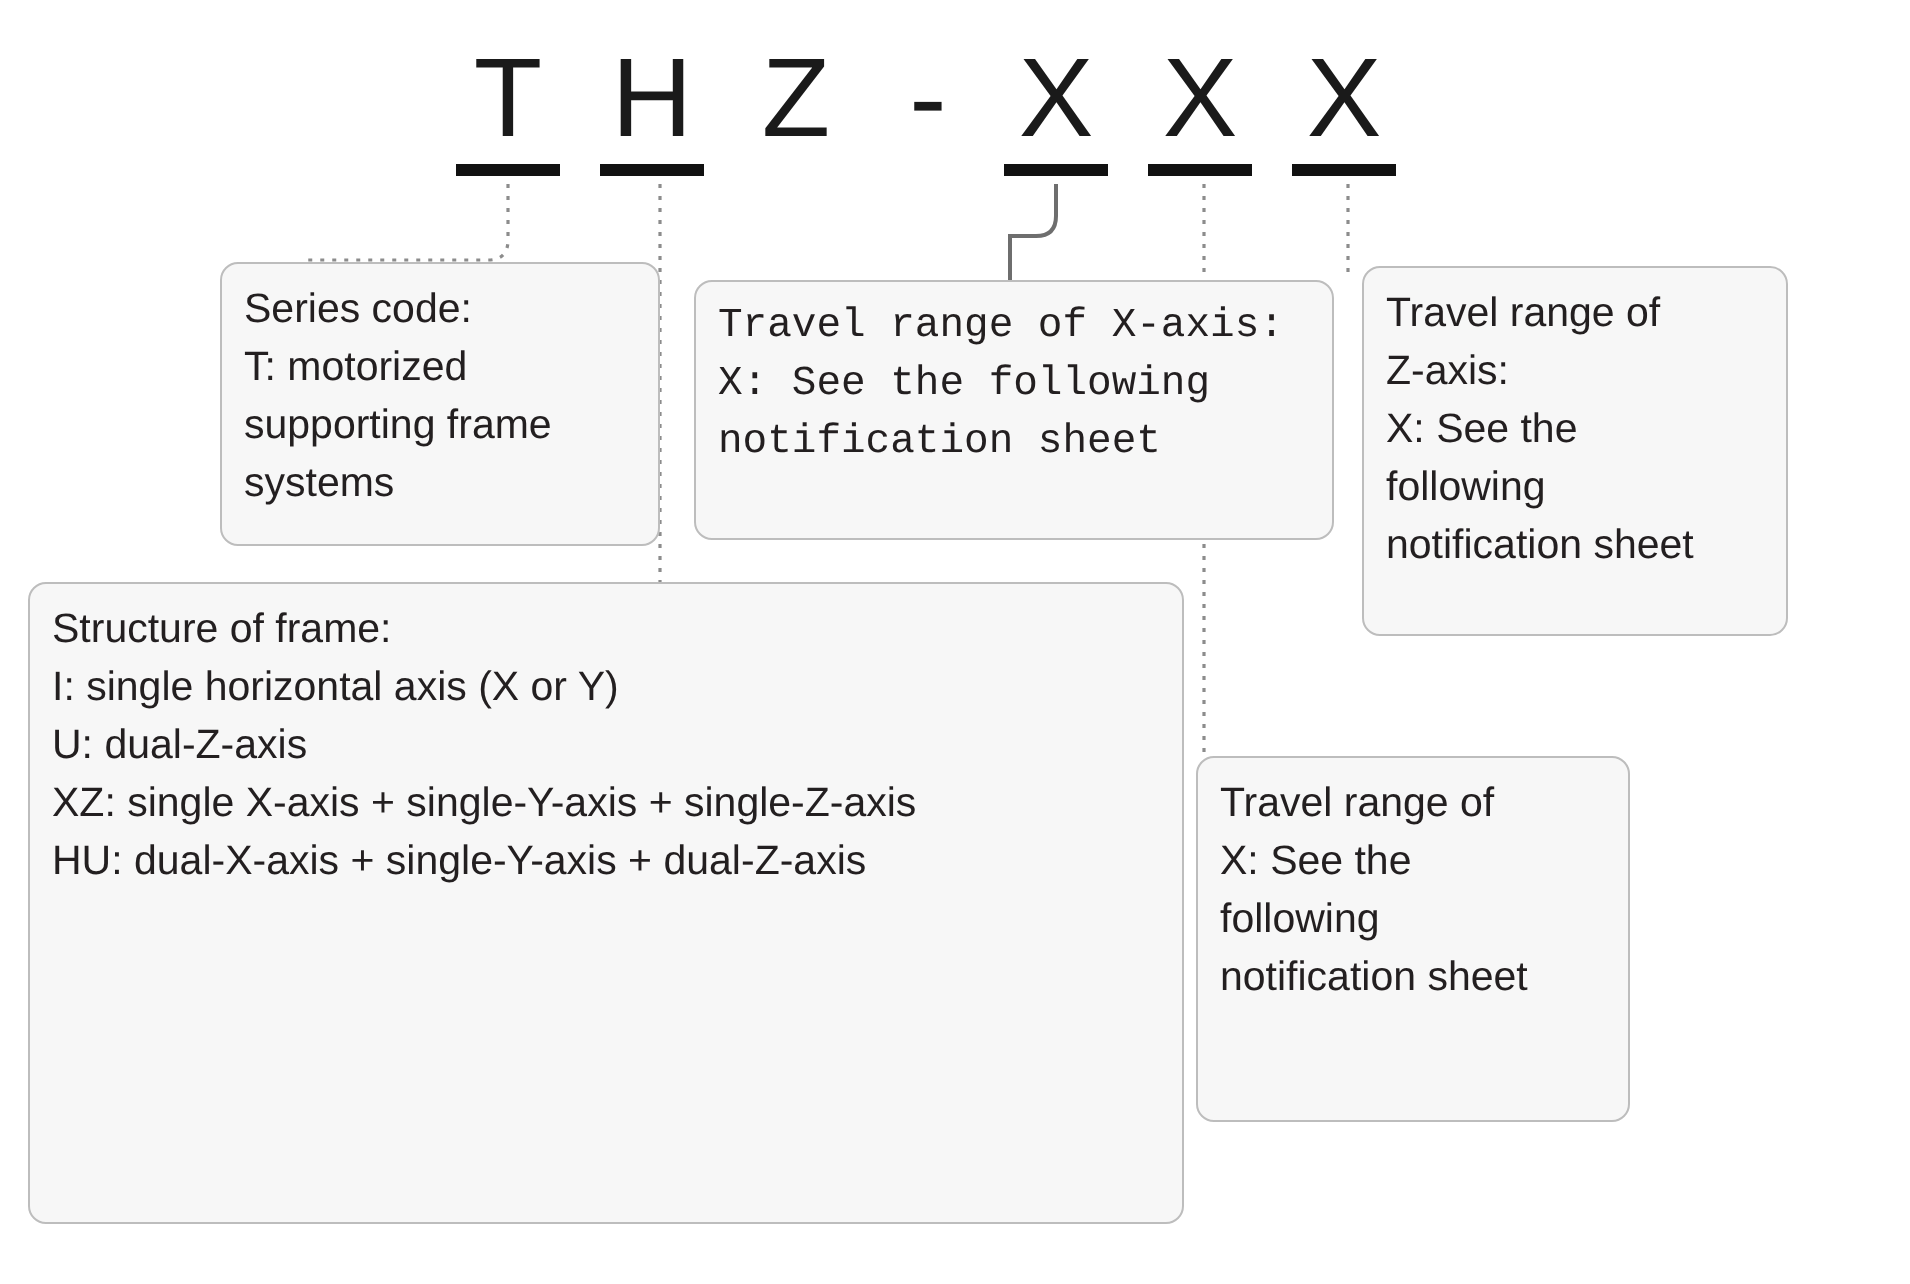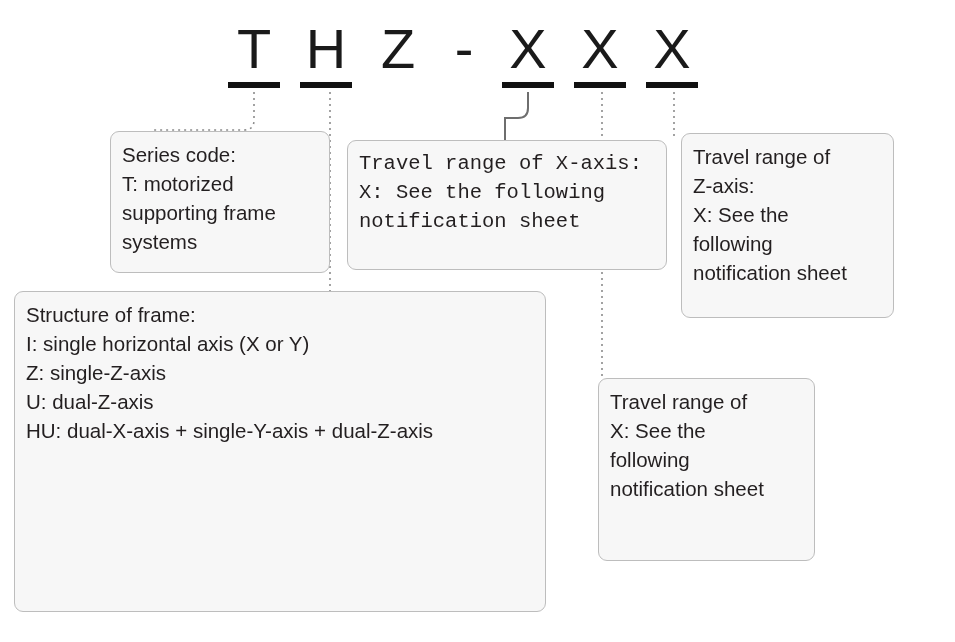--- a/index.html
+++ b/index.html
@@ -53,21 +53,21 @@
     line-height: 1.42;
     color: #231f20;
   }
   .box .line {
     display: block;
     white-space: nowrap;
   }
 
   
   #box-series      { left: 110px; top: 131px; width: 220px; height: 142px; }
-  #box-structure   { left: 14px;  top: 291px; width: 532px; height: 321px; }
+  #box-structure   { left: 14px;  top: 291px; width: 578px; height: 321px; }
   #box-xtravel     { left: 347px; top: 140px; width: 320px; height: 130px; font-family: Liberation Mono, monospace; }
   #box-ytravel     { left: 598px; top: 378px; width: 217px; height: 183px; }
   #box-ztravel     { left: 681px; top: 133px; width: 213px; height: 185px; }
 
   #box-series .line,
   #box-structure .line { white-space: nowrap; }
 
   
   .leader {
     position: absolute;
@@ -124,22 +124,22 @@
   <div class="box" id="box-series">
     <span class="line">Series code:</span>
     <span class="line">T:        motorized</span>
     <span class="line">supporting frame</span>
     <span class="line">systems</span>
   </div>
 
   <div class="box" id="box-structure">
     <span class="line">Structure of frame:</span>
     <span class="line">I: single horizontal axis (X or Y)</span>
-    <span class="line">Z: single-Z-axis</span>
     <span class="line">U: dual-Z-axis</span>
+    <span class="line">XZ: single X-axis + single-Y-axis + single-Z-axis</span>
     <span class="line">HU: dual-X-axis + single-Y-axis + dual-Z-axis</span>
   </div>
 
   <div class="box" id="box-xtravel">
     <span class="line">Travel range of X-axis:</span>
     <span class="line">X:   See   the   following</span>
     <span class="line">notification sheet</span>
   </div>
 
   <div class="box" id="box-ytravel">

